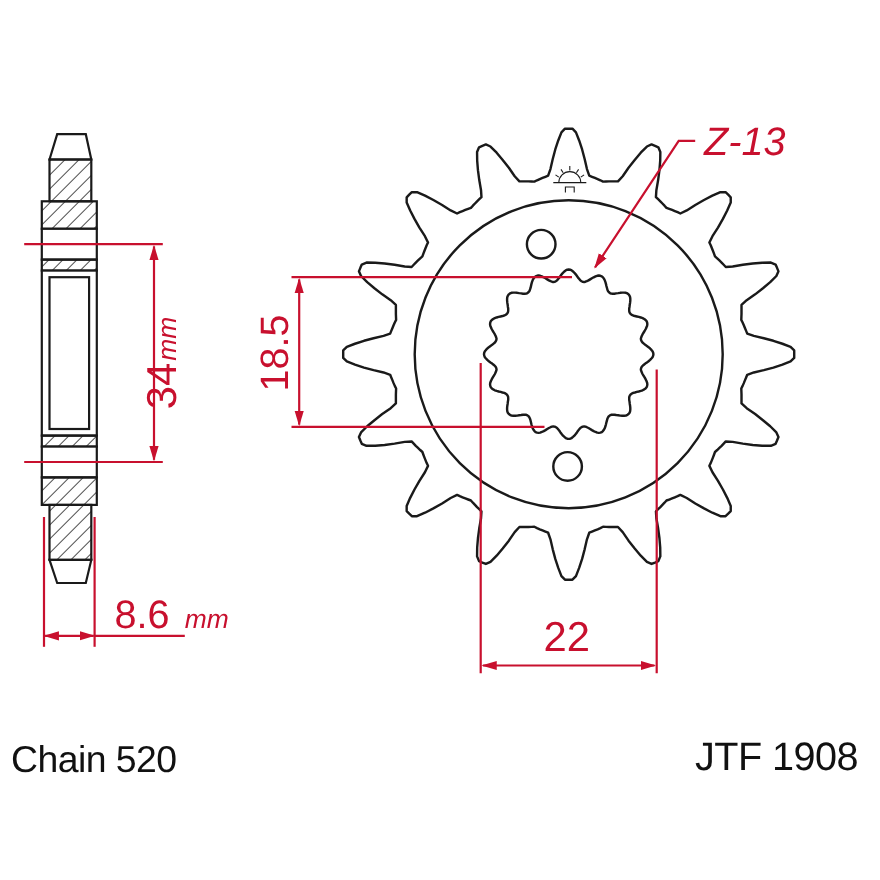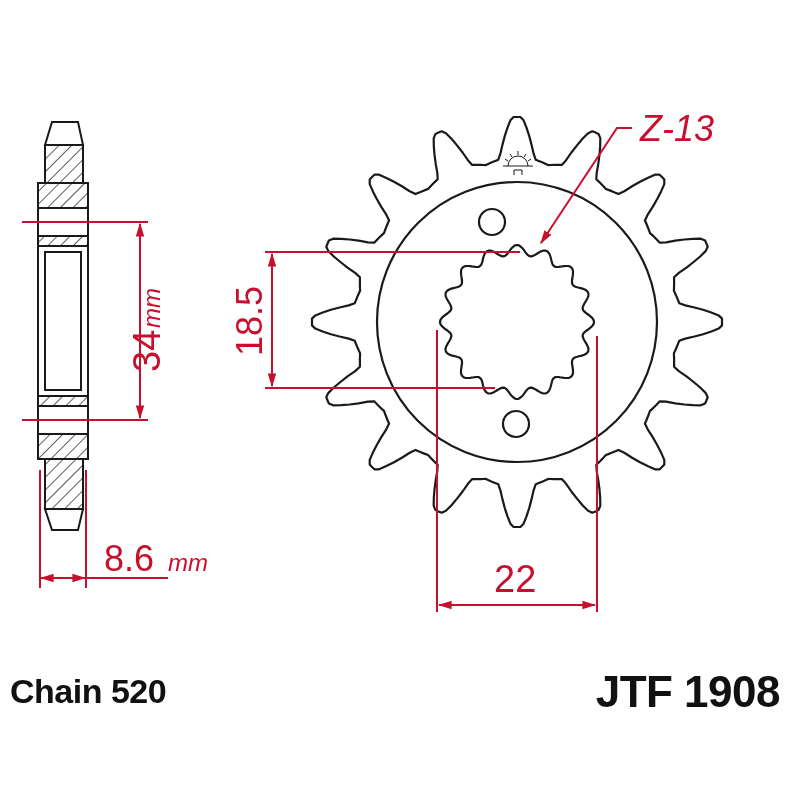--- a/index.html
+++ b/index.html
@@ -1,23 +1,23 @@
 <!DOCTYPE html>
 <html><head>
   <meta charset="utf-8">
   <style>
     html, body { margin: 0; padding: 0; background: #ffffff; }
     body { width: 800px; height: 800px; position: relative; overflow: hidden;
            font-family: "Liberation Sans", sans-serif; }
     #drawing { position: absolute; left: 0; top: 0; width: 800px; height: 800px; }
     .dim-text { font-family: "Liberation Sans", sans-serif; fill: #c8102e; }
     .caption { position: absolute; top: 672px; font-family: "Liberation Sans", sans-serif;
-               font-weight: bold; color: #111; letter-spacing: -0.5px; }
+               font-weight: normal; color: #111; letter-spacing: -0.5px; }
     #chain-label { left: 10px; font-size: 34px; }
-    #part-number { right: 20px; font-size: 44px; top: 667px; }
+    #part-number { right: 20px; font-size: 36px; top: 667px; }
   </style>
 </head>
 <body>
 
 <svg id="drawing" viewBox="0 0 800 800" xmlns="http://www.w3.org/2000/svg">
   <defs>
     <pattern id="hatch" width="9" height="9" patternUnits="userSpaceOnUse" patternTransform="rotate(45)">
       <line x1="0" y1="0" x2="0" y2="9" stroke="#1a1a1a" stroke-width="1.4"></line>
     </pattern>
     <marker id="arrow" viewBox="0 0 10 10" refX="9" refY="5" markerWidth="7" markerHeight="7" orient="auto-start-reverse">

